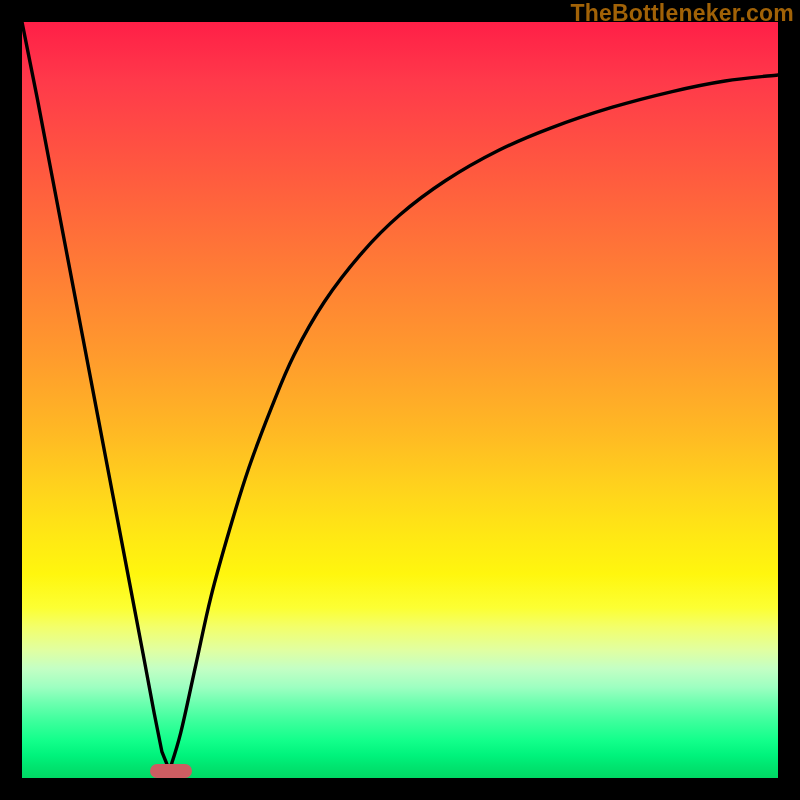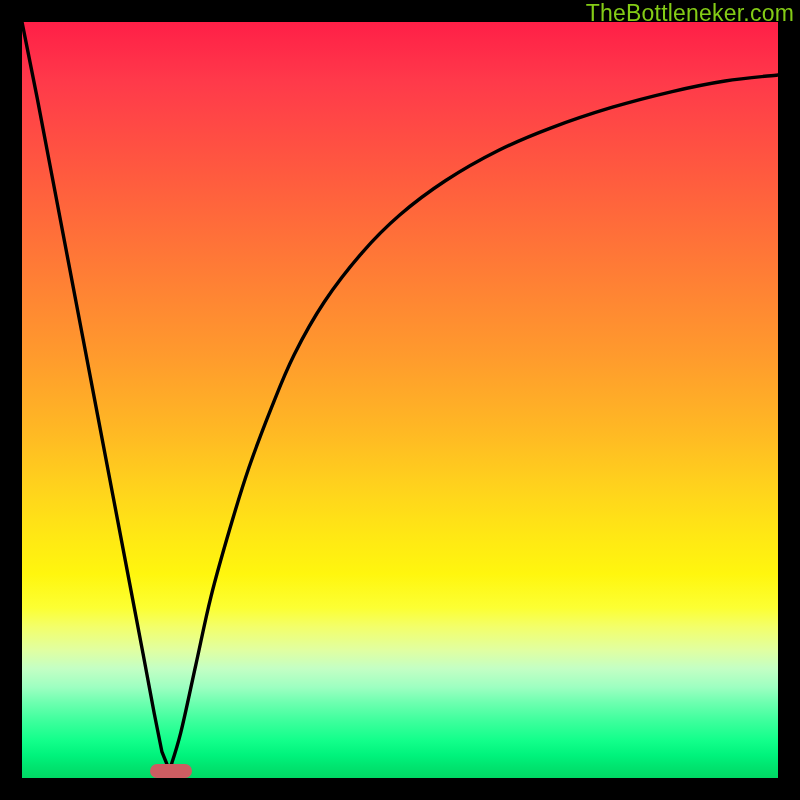--- a/index.html
+++ b/index.html
@@ -51,24 +51,24 @@
       #13ff8b 95%,
       #00f37c 97%,
       #00e46f 98.5%,
       #00d864 100%
     );
   }
   .watermark {
     position: absolute;
     top: 0px;
     right: 6px;
-    color: #84cc16;
+    color: #a16207;
     font-size: 23px;
     letter-spacing: 0.2px;
-    font-weight: 400;
+    font-weight: 700;
     user-select: none;
   }
   .curve {
     position: absolute;
     inset: 0;
     width: 756px;
     height: 756px;
   }
   .marker {
     position: absolute;

